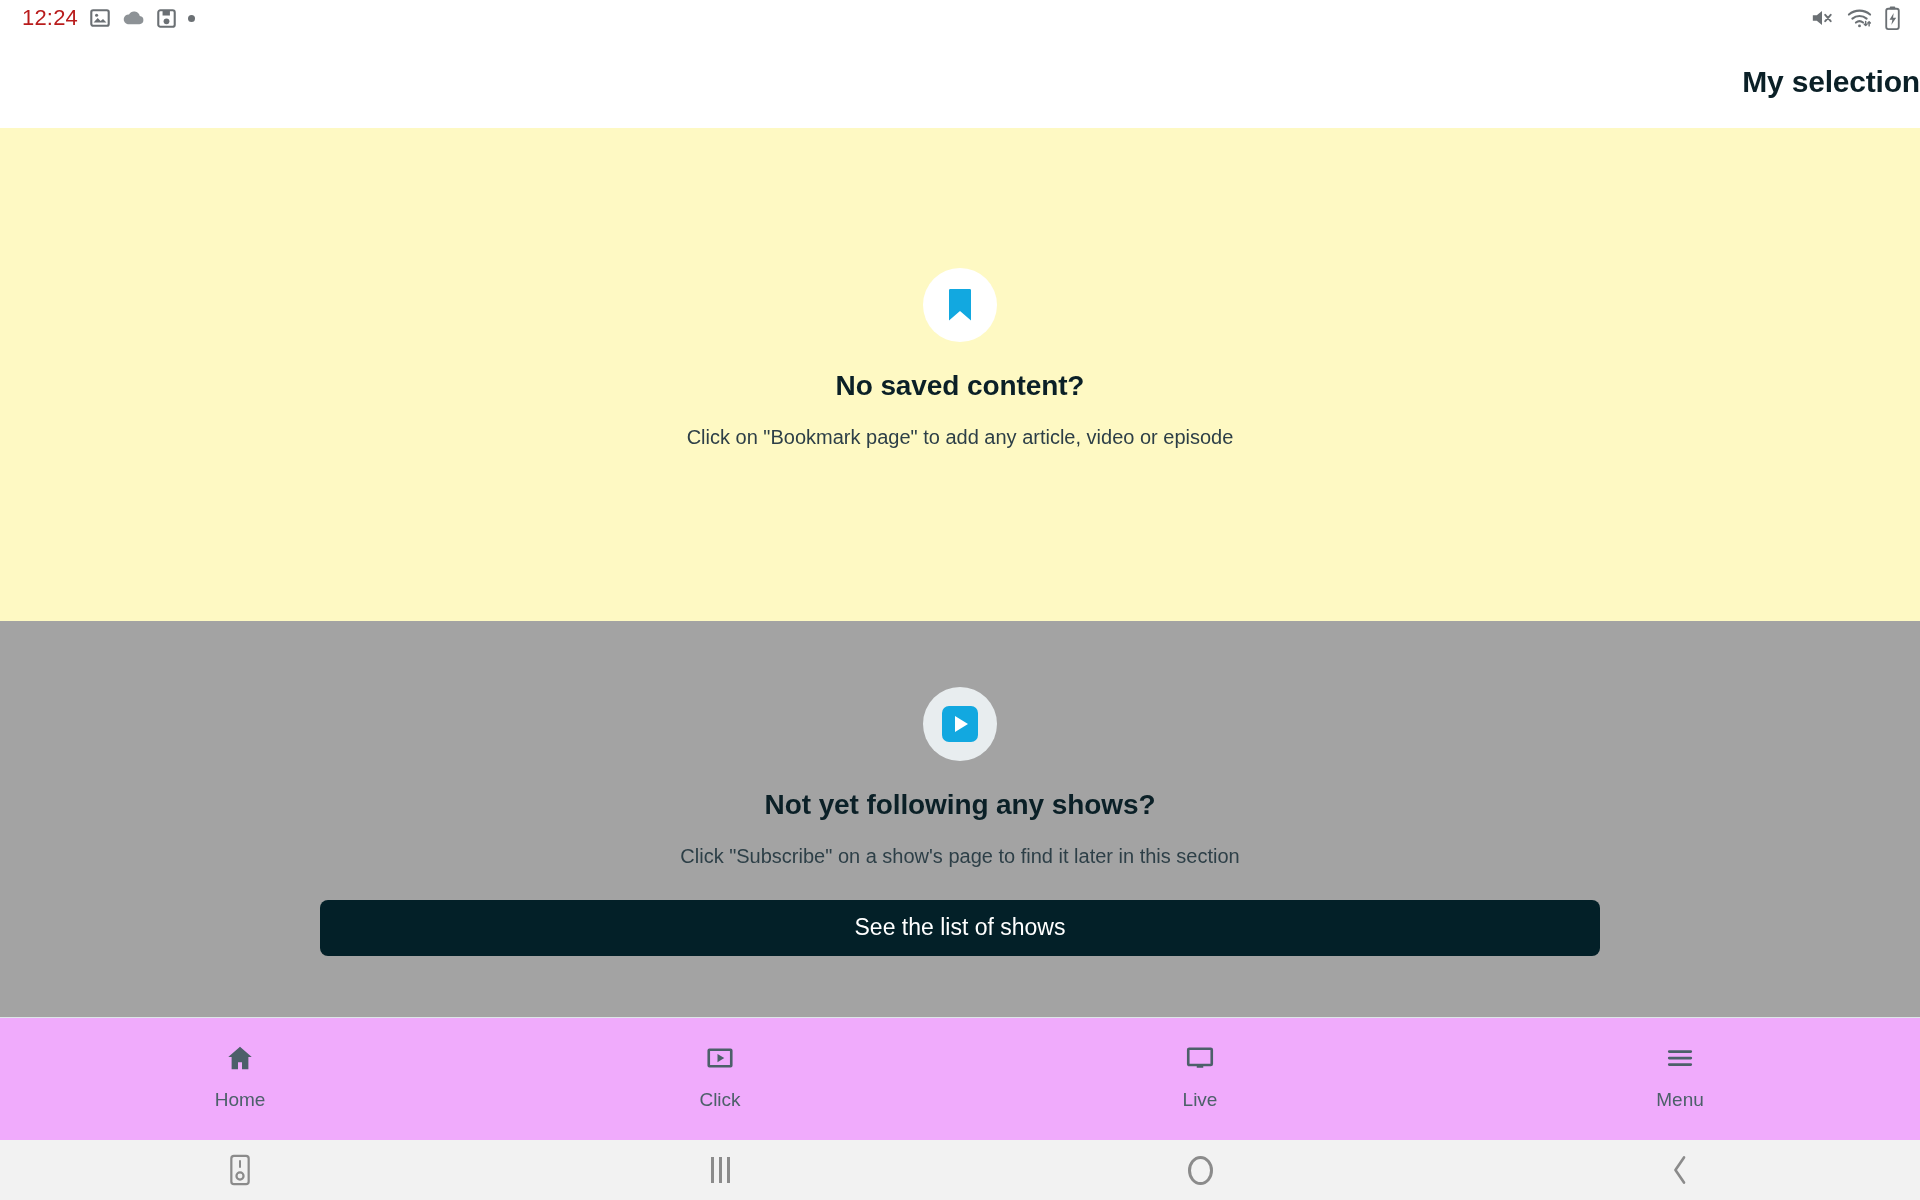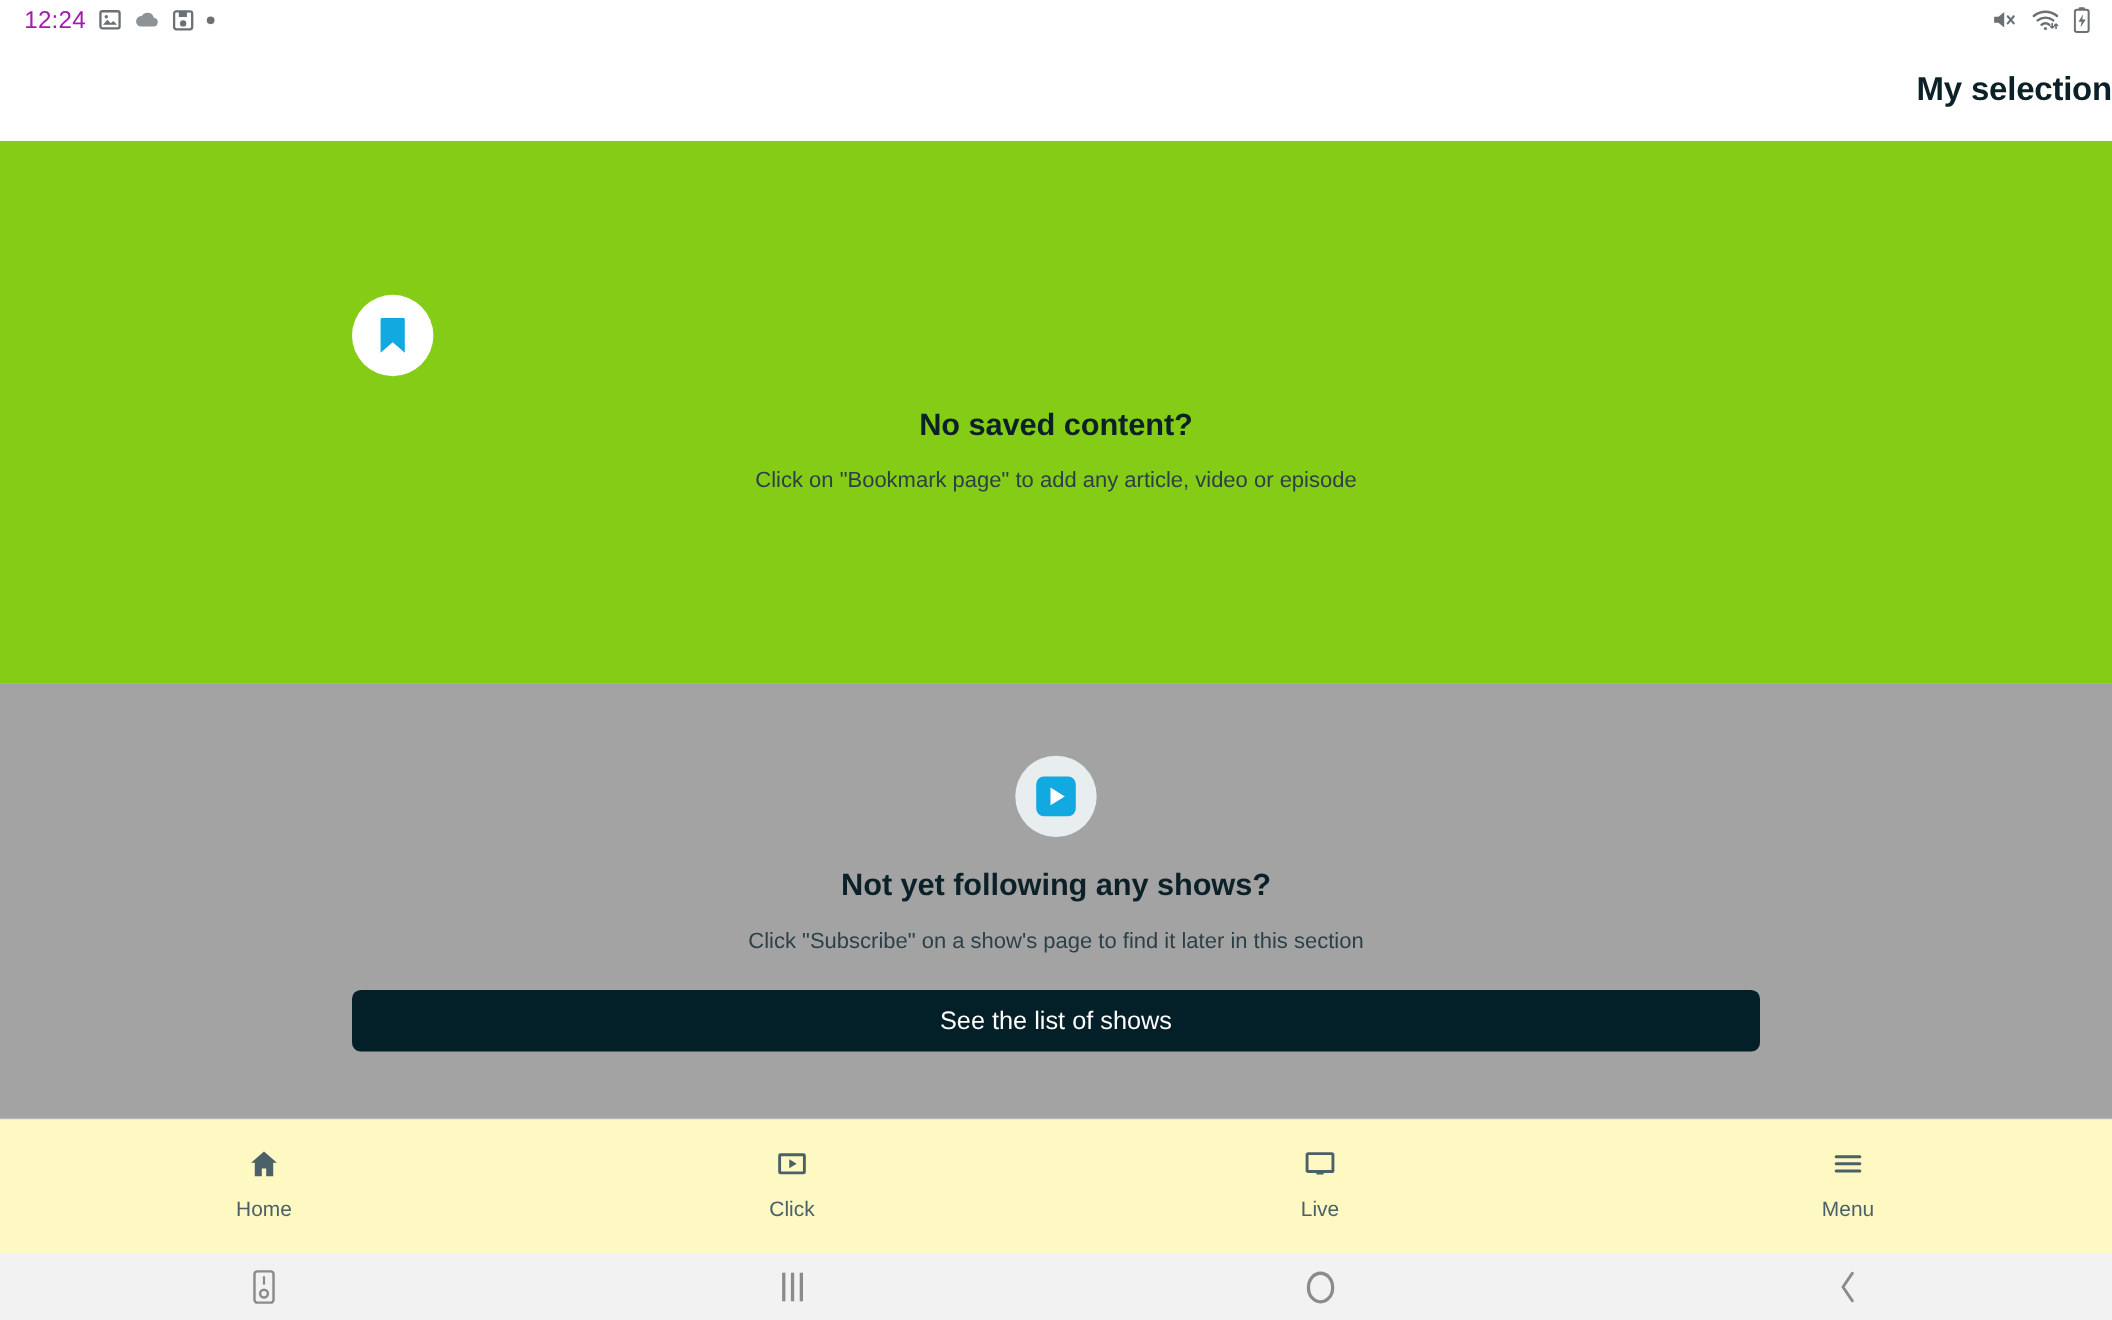--- a/index.html
+++ b/index.html
@@ -18,21 +18,21 @@
 
   
   .statusbar {
     height:36px; flex:0 0 36px;
     display:flex; align-items:center;
     padding:0 14px 0 22px;
     background:#ffffff;
   }
   .sb-left { display:flex; align-items:center; gap:11px; }
   .sb-time {
-    font-size:22px; color:#a21caf; letter-spacing:.2px;
+    font-size:22px; color:#b91c1c; letter-spacing:.2px;
     font-family:"Liberation Sans", sans-serif;
   }
   .sb-right { margin-left:auto; display:flex; align-items:center; gap:13px; padding-right:6px; }
   .sb-ico { display:block; }
   .sb-dot { width:7px; height:7px; border-radius:50%; background:#6b7074; display:inline-block; }
 
   
   .app-header {
     flex:0 0 92px; height:92px;
     display:flex; align-items:center; justify-content:flex-end;
@@ -41,23 +41,23 @@
   .app-title {
     font-size:30px; font-weight:bold; color:#0b2027;
     letter-spacing:-0.2px;
   }
 
   
   .content { flex:1 1 auto; position:relative; overflow:hidden; }
 
   .section { width:100%; padding:0 320px; }
   .section-bookmarks {
-    background:#84cc16;
+    background:#fef9c3;
     height:493px;
-    display:flex; flex-direction:column; justify-content:center;
+    display:flex; flex-direction:column; align-items:center; justify-content:center;
   }
   .section-shows {
     background:#a3a3a3;
     height:400px;
     display:flex; flex-direction:column; align-items:center; justify-content:center;
   }
 
   .empty-icon-circle {
     width:74px; height:74px; border-radius:50%;
     display:flex; align-items:center; justify-content:center;
@@ -93,21 +93,21 @@
     border:none; border-radius:8px;
     font-size:23px; font-weight:normal;
     font-family:"Liberation Sans", sans-serif;
     display:flex; align-items:center; justify-content:center;
     cursor:pointer;
   }
 
   
   .bottom-nav {
     flex:0 0 123px; height:123px;
-    background:#fef9c3;
+    background:#f0abfc;
     border-top:1px solid #dfe5e8;
     display:flex; align-items:flex-start;
     padding-top:16px;
   }
   .nav-item {
     flex:1 1 0; display:flex; flex-direction:column;
     align-items:center; cursor:pointer;
   }
   .nav-icon-wrap {
     width:96px; height:48px; border-radius:24px;

